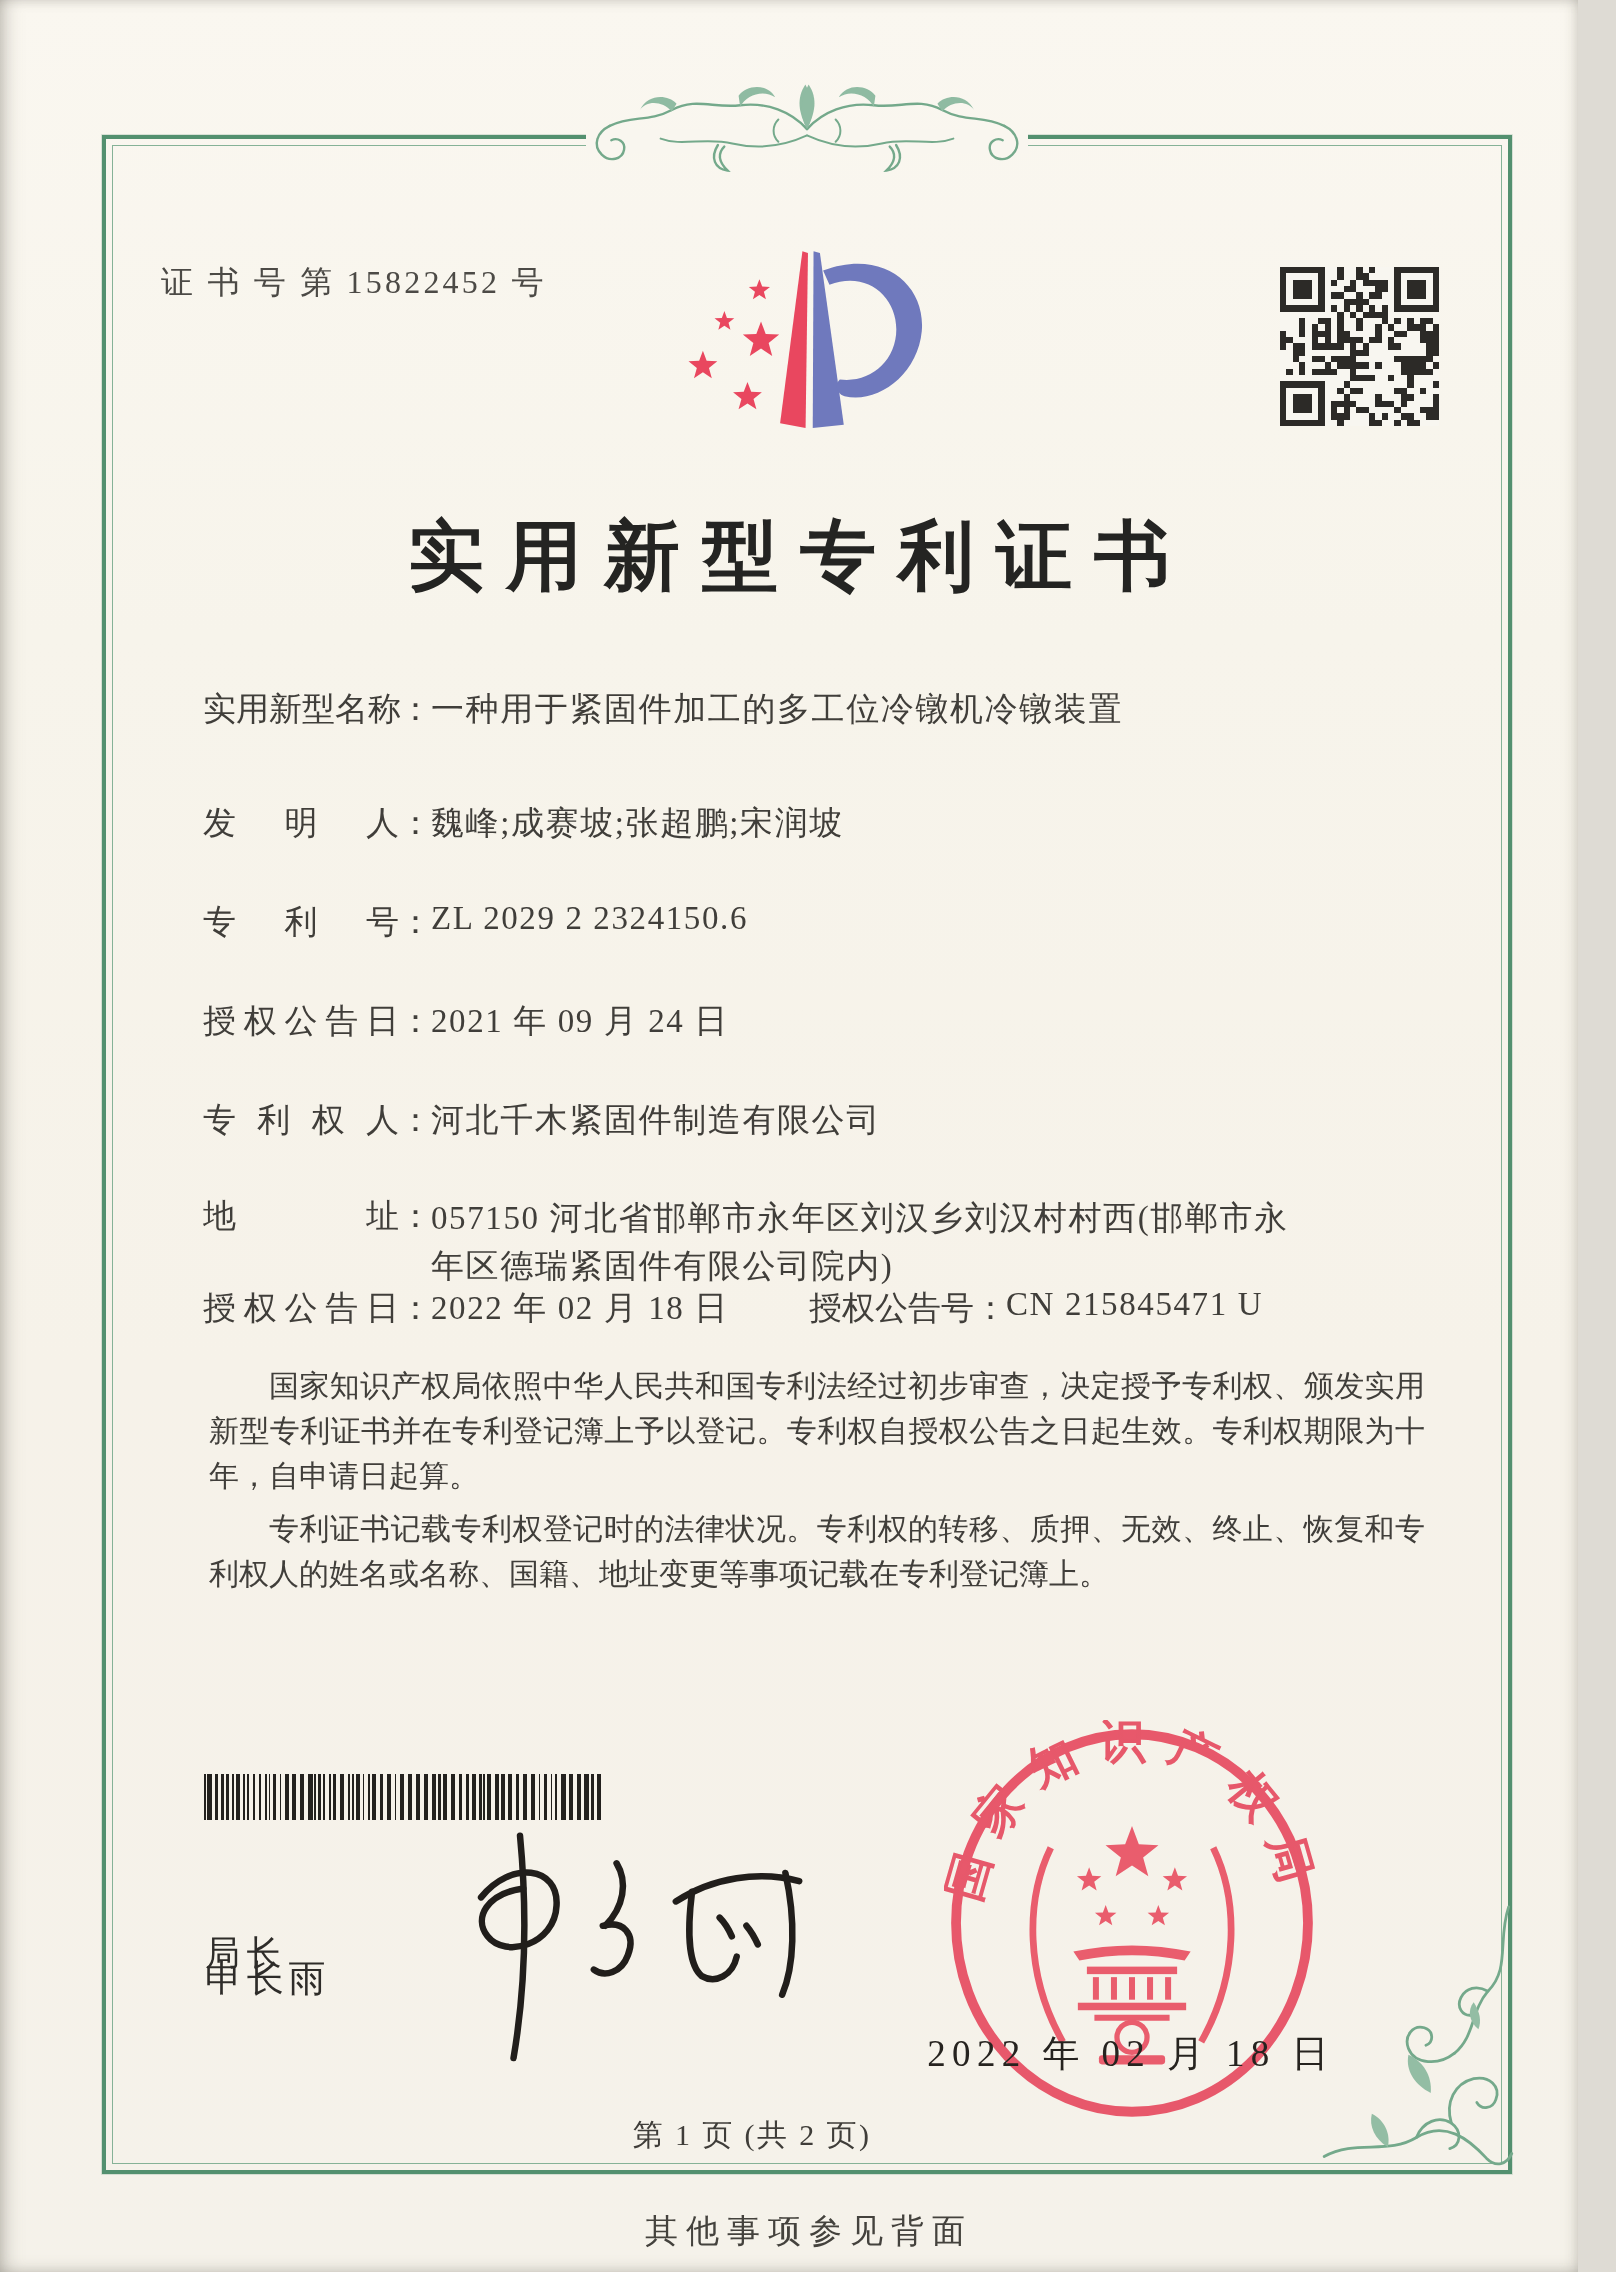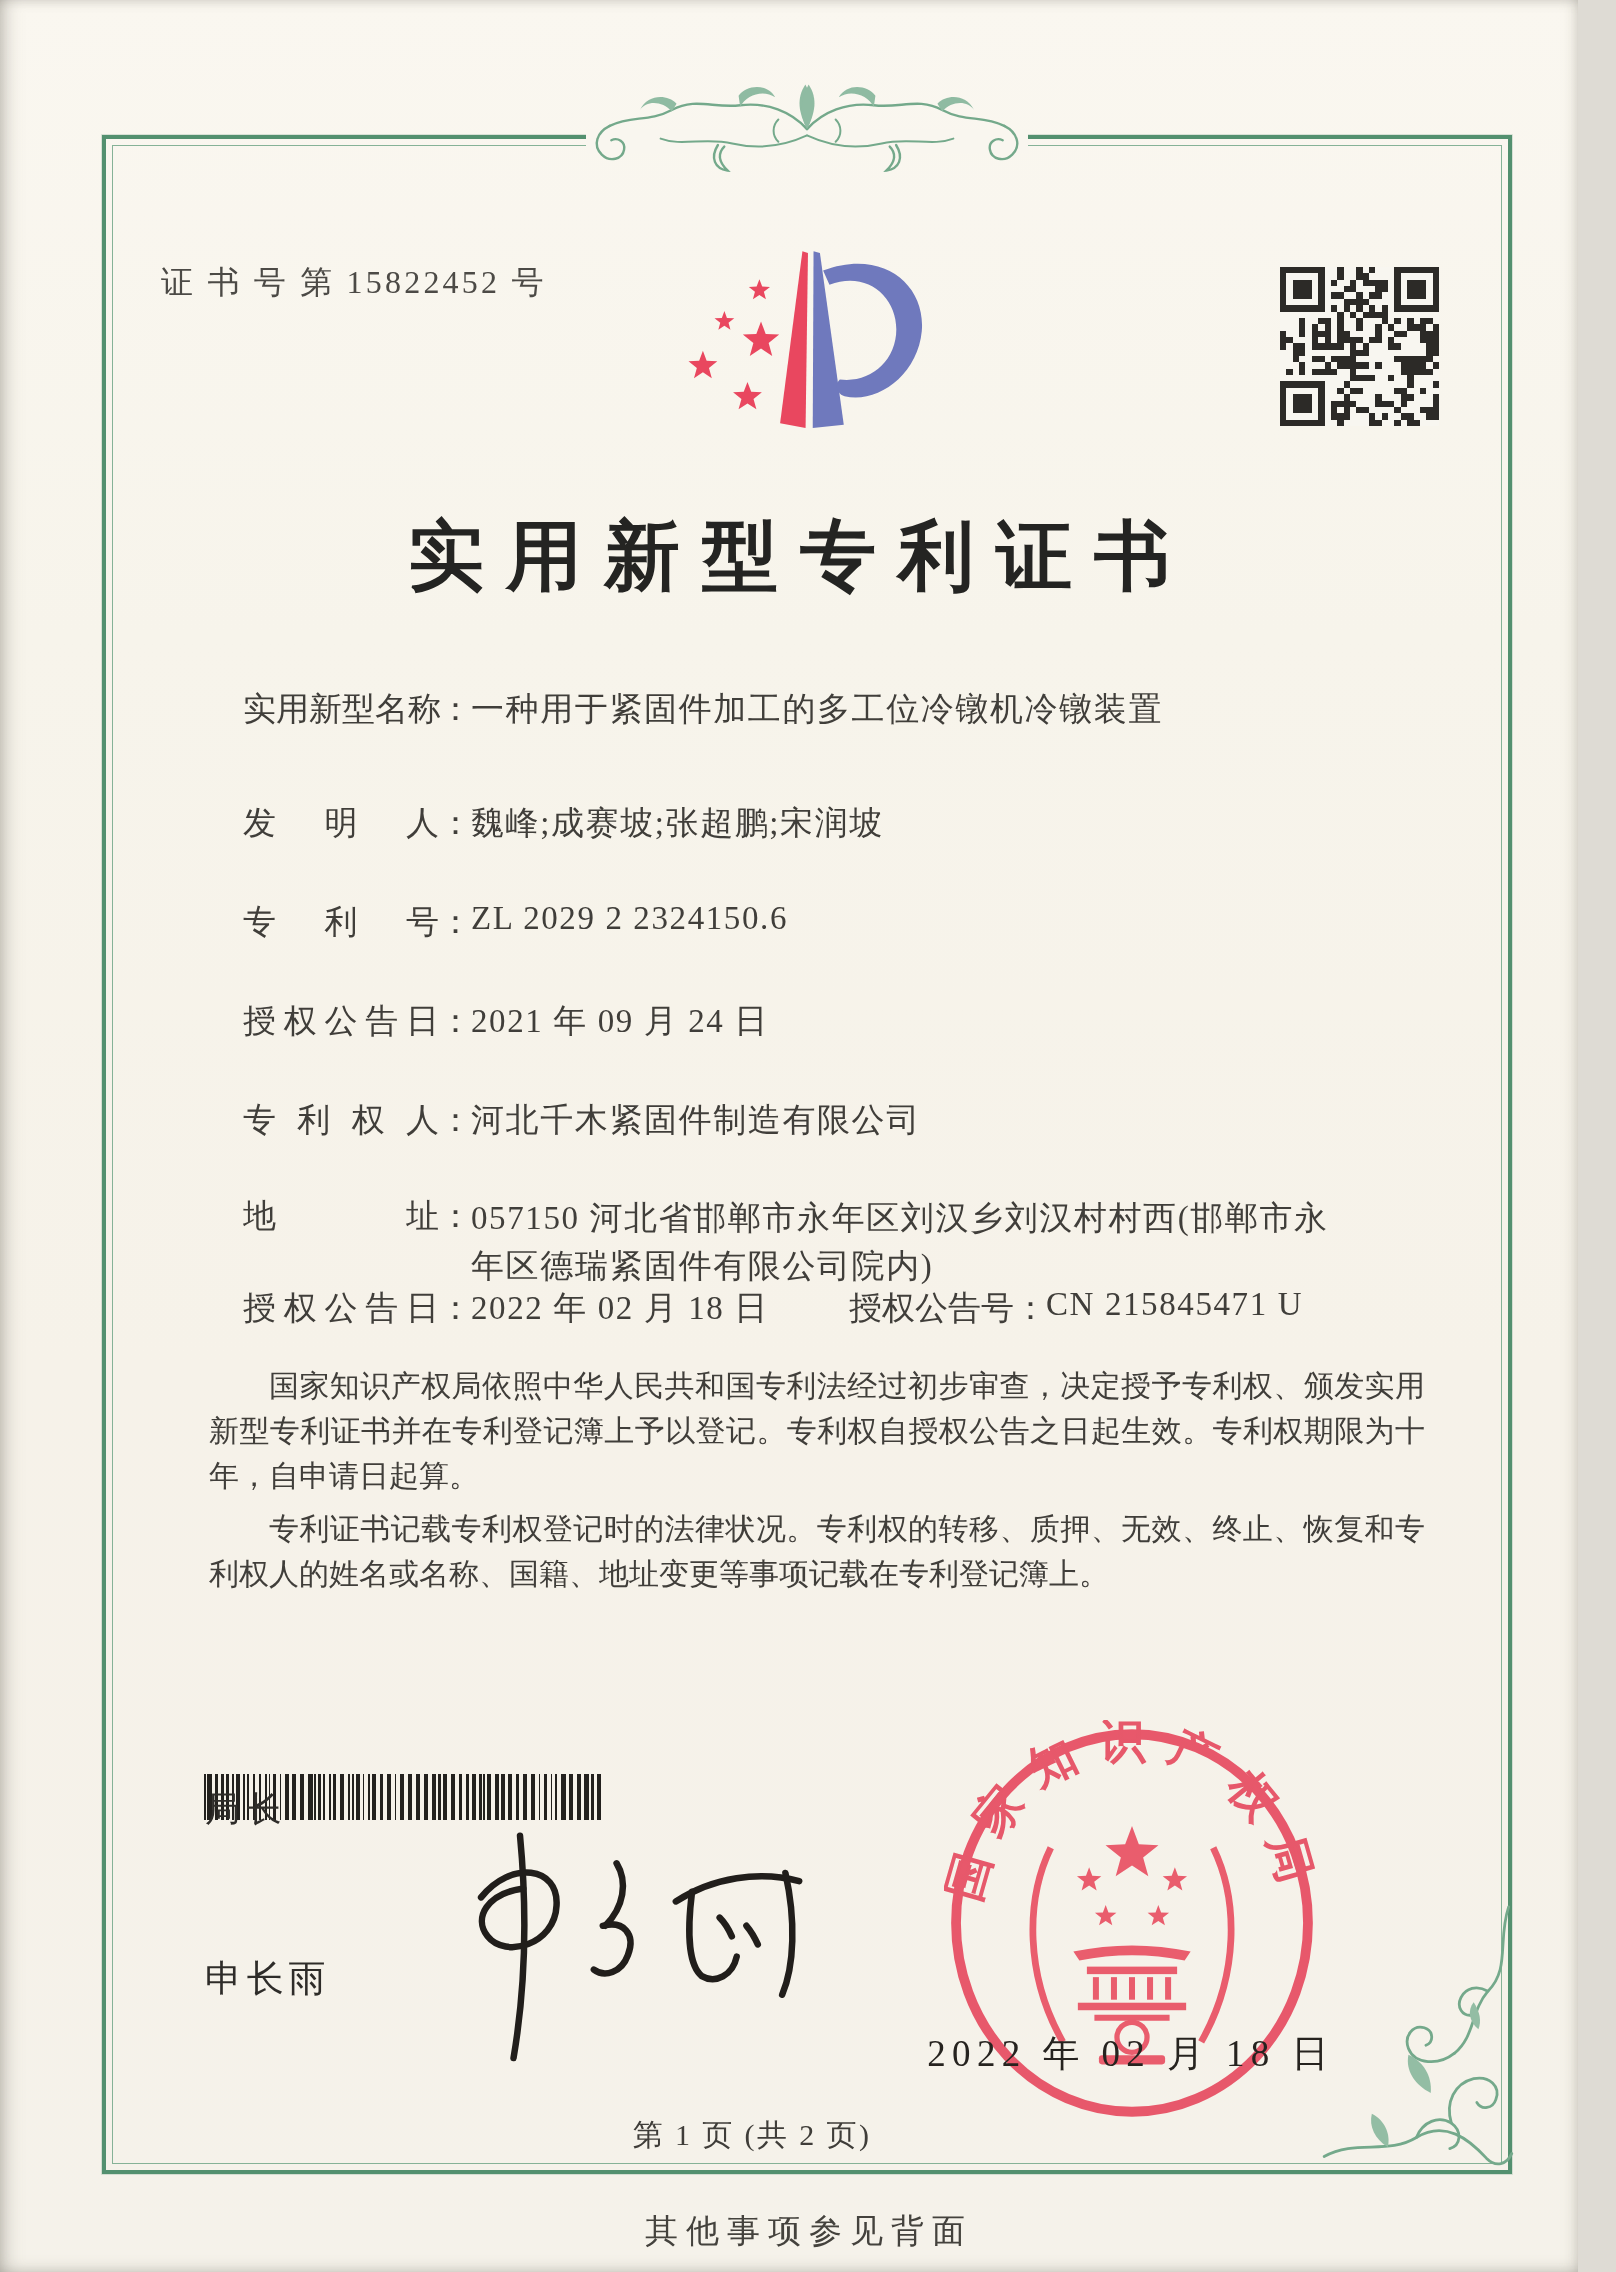--- a/index.html
+++ b/index.html
@@ -37,36 +37,36 @@
   .certno{position:absolute;left:161px;top:261px;font-size:32px;letter-spacing:3.2px;color:#4c4a46;z-index:5;white-space:nowrap;}
   .logo{position:absolute;left:683px;top:248px;width:277px;height:185px;z-index:5;}
   .qr{position:absolute;left:1280px;top:267px;width:159px;height:159px;z-index:5;}
   .qr svg{width:100%;height:100%;shape-rendering:crispEdges;}
 
   .title{position:absolute;left:0;top:506px;width:100%;text-align:center;font-size:76px;font-weight:700;
          letter-spacing:22px;padding-left:22px;box-sizing:border-box;color:#242422;z-index:5;white-space:nowrap;}
 
   .fields{position:absolute;left:203px;top:687px;width:1230px;font-size:33px;z-index:5;}
   .frow{position:absolute;left:0;white-space:nowrap;color:#403e3a;}
-  .flabel{display:inline-block;width:196px;text-align:justify;text-align-last:justify;vertical-align:top;margin-left:40px;}
+  .flabel{display:inline-block;width:196px;text-align:justify;text-align-last:justify;vertical-align:top;}
   .flabel.natural{width:auto;text-align:right;text-align-last:auto;}
   .fcolon{display:inline-block;width:32px;vertical-align:top;}
   .fvalue{display:inline-block;vertical-align:top;letter-spacing:1.6px;}
   .fvalue .vline{line-height:48px;}
   .frow .col2{position:absolute;left:606px;top:0;white-space:nowrap;}
 
   .paras{position:absolute;left:201px;top:1355px;width:1232px;font-size:30px;line-height:45px;
          text-align:justify;color:#403e3a;z-index:5;}
   .paras p{margin:8px;text-indent:60px;}
   .paras p + p{margin-top:3.2px;}
 
   .barcode{position:absolute;left:204px;top:1774px;width:404px;height:46px;z-index:5;font-size:0;}
   .barcode .bar{display:inline-block;height:100%;background:#23211e;}
 
-  .officer-title{position:absolute;left:205px;top:1786px;font-size:35px;letter-spacing:6.4px;color:#2e2c29;
+  .officer-title{position:absolute;left:205px;top:1930px;font-size:35px;letter-spacing:6.4px;color:#2e2c29;
         font-family:"Liberation Sans","DejaVu Sans",sans-serif;z-index:6;}
   .officer-name{position:absolute;left:205px;top:1954px;font-size:37px;letter-spacing:4.8px;color:#2e2c29;
         font-family:Liberation Mono, monospace;z-index:6;}
   .sign{position:absolute;left:434px;top:1821px;width:422px;height:255px;z-index:7;}
 
   .seal{position:absolute;left:944px;top:1720px;width:376px;height:406px;z-index:6;mix-blend-mode:multiply;opacity:.93;}
   .seal-date{position:absolute;left:921px;top:2029px;width:420px;text-align:center;font-size:37px;
         letter-spacing:6.4px;color:#26231f;z-index:8;white-space:nowrap;}
 
   .pageinfo{position:absolute;left:338px;top:2115px;width:828px;text-align:center;font-size:30px;

